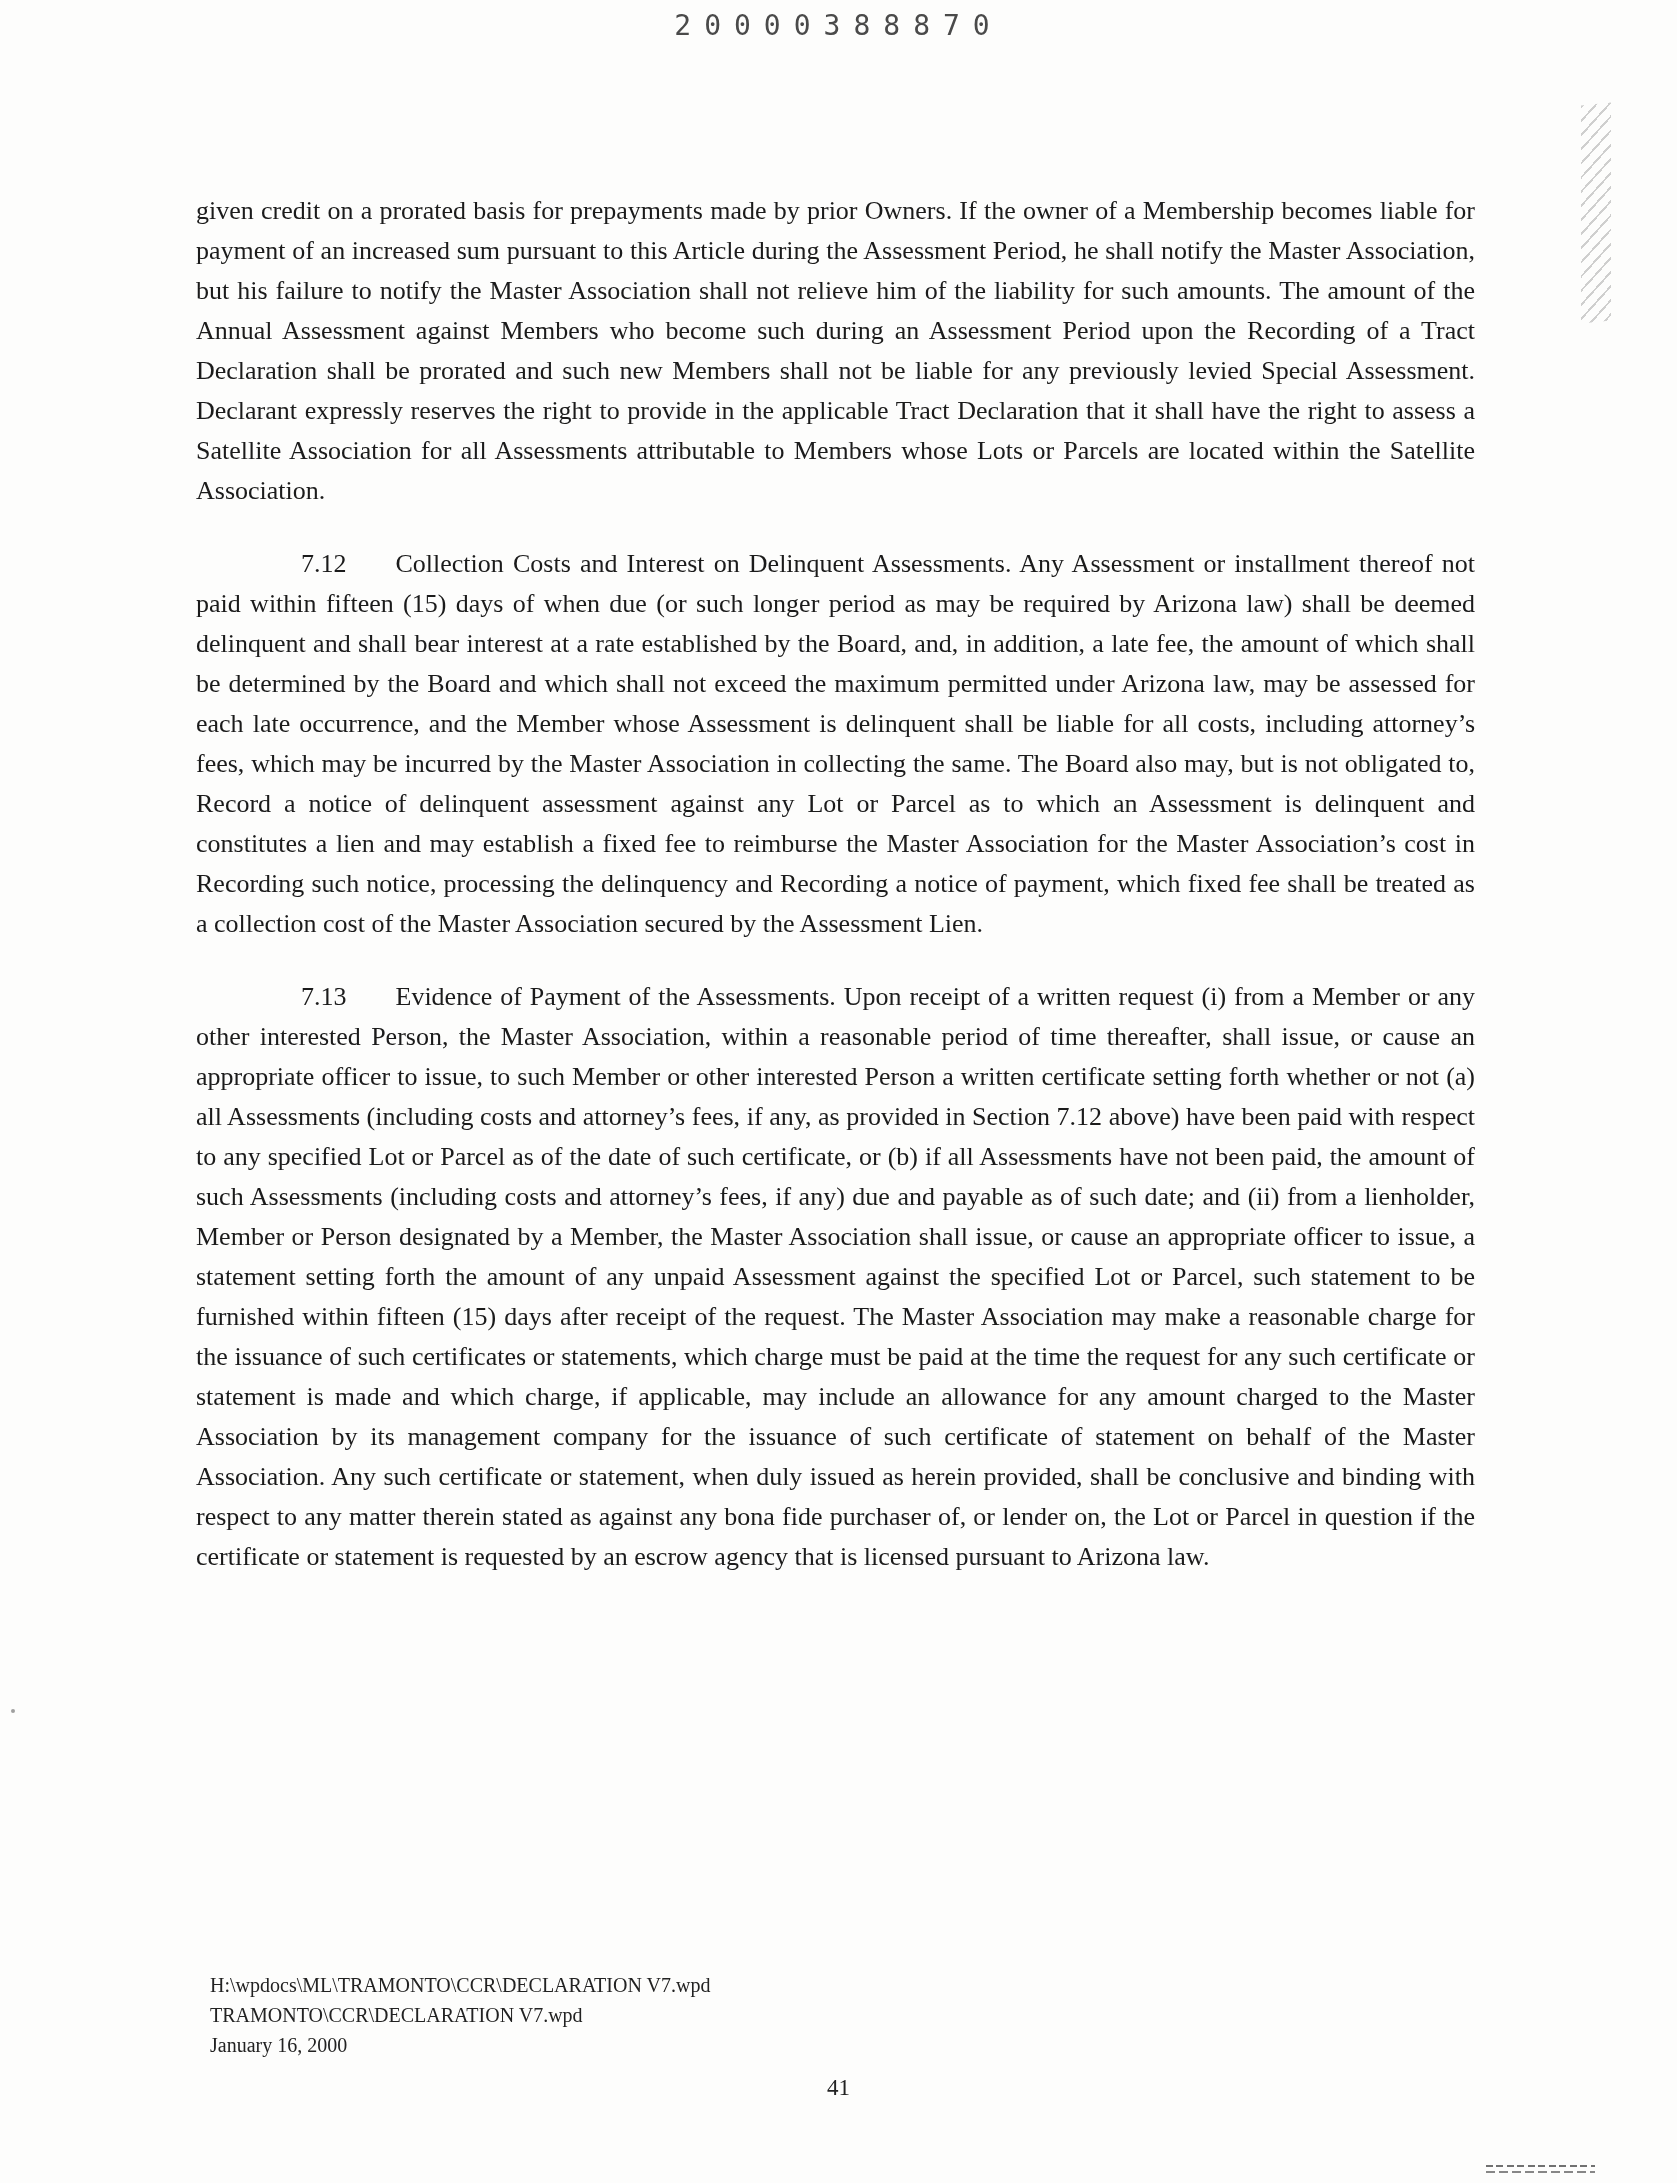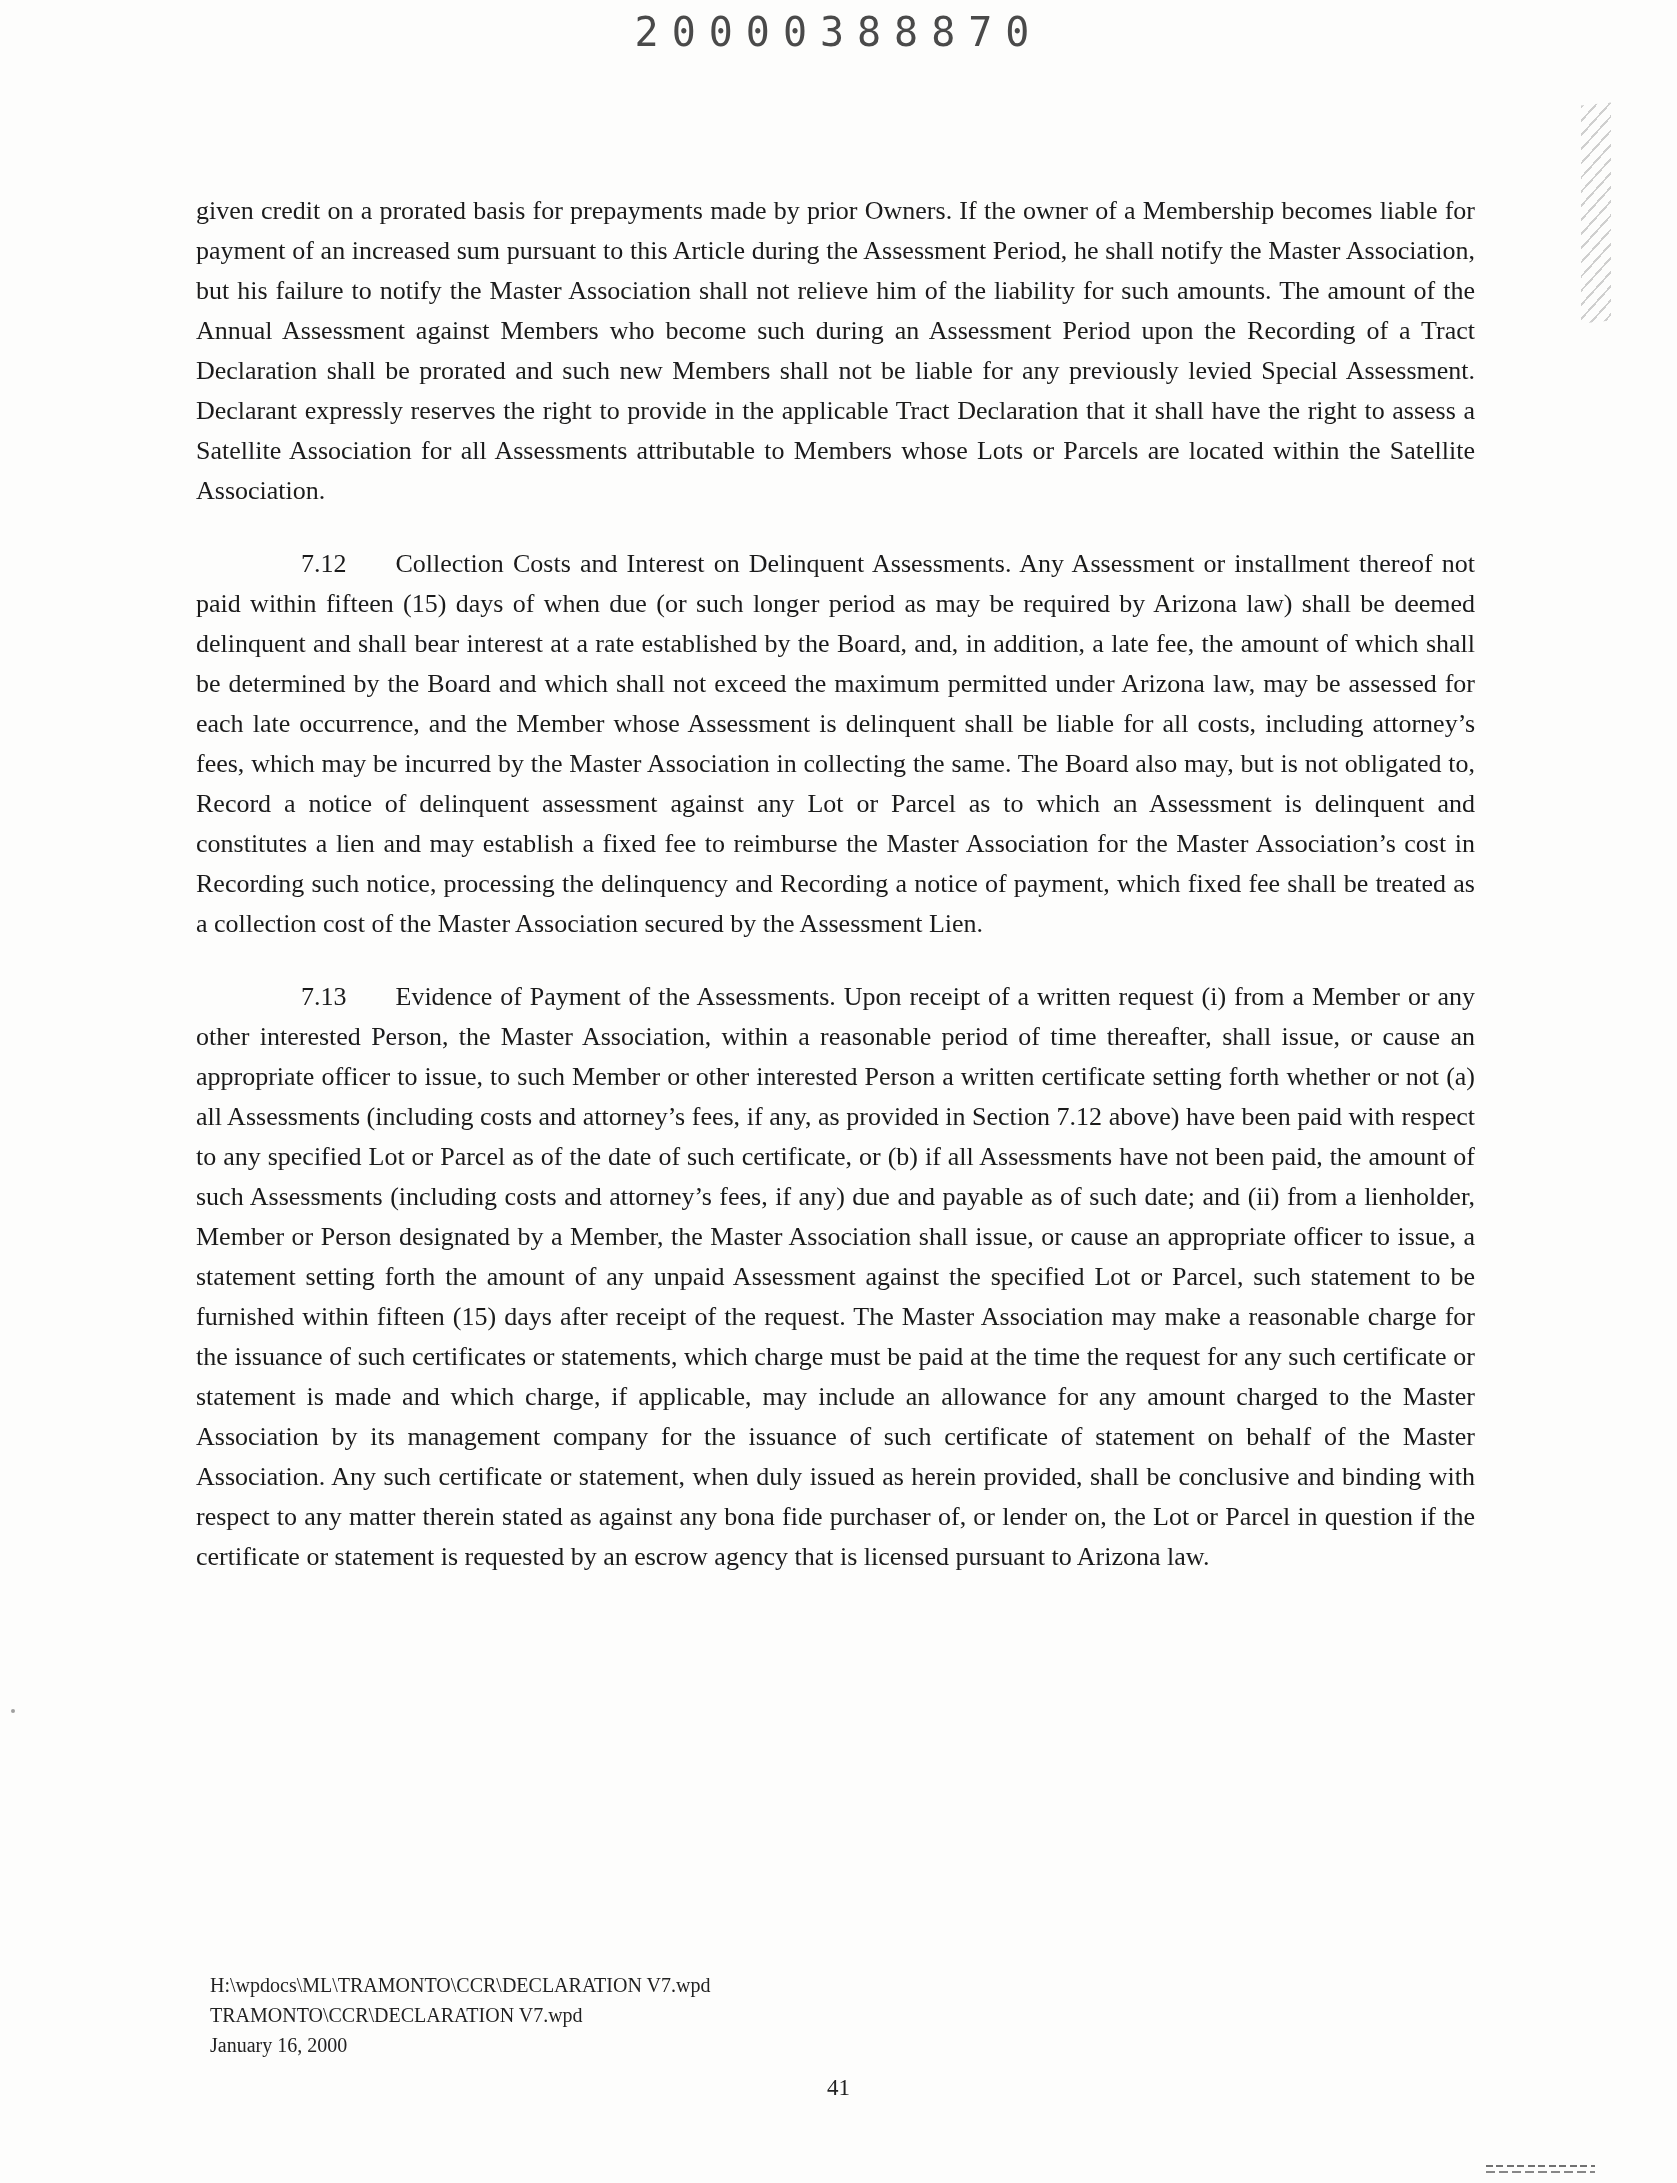--- a/index.html
+++ b/index.html
@@ -12,21 +12,21 @@
     position: relative;
     overflow: hidden;
   }
   .page { position: absolute; inset: 0; }
 
   .stamp {
     position: absolute;
     top: 9.2px; left: 0; right: 0;
     text-align: center;
     font-family: "DejaVu Sans Mono", monospace;
-    font-size: 40px;
+    font-size: 28px;
     letter-spacing: 13px;
     color: #4a4a4a;
   }
 
   .textblock {
     position: absolute;
     left: 196px;
     top: 191px;
     width: 1295px;
   }

